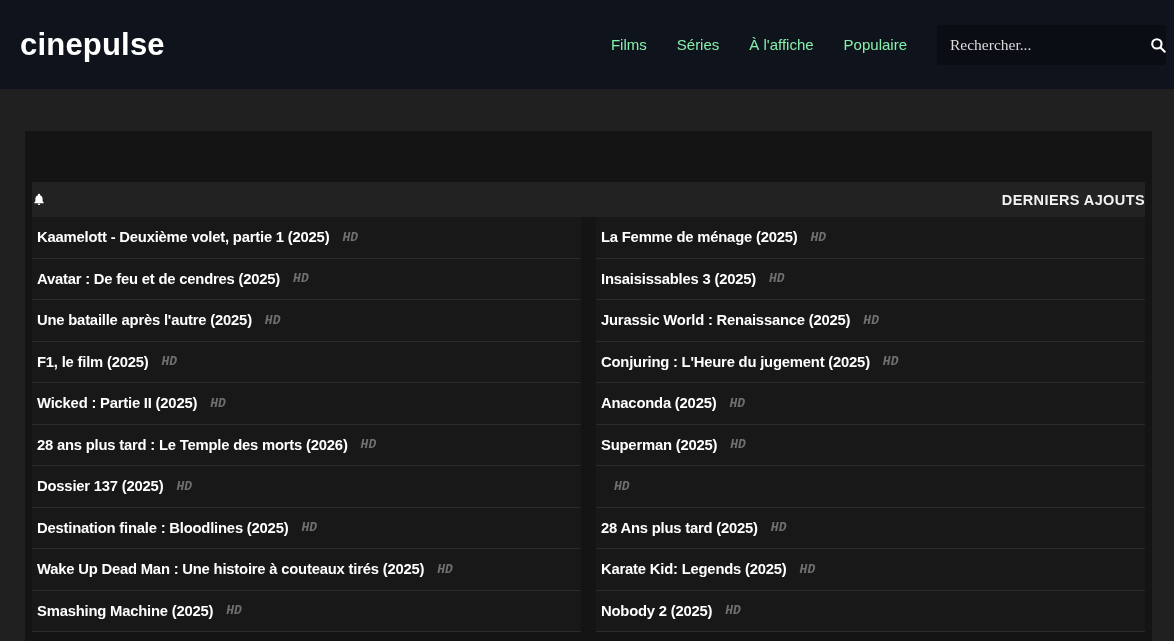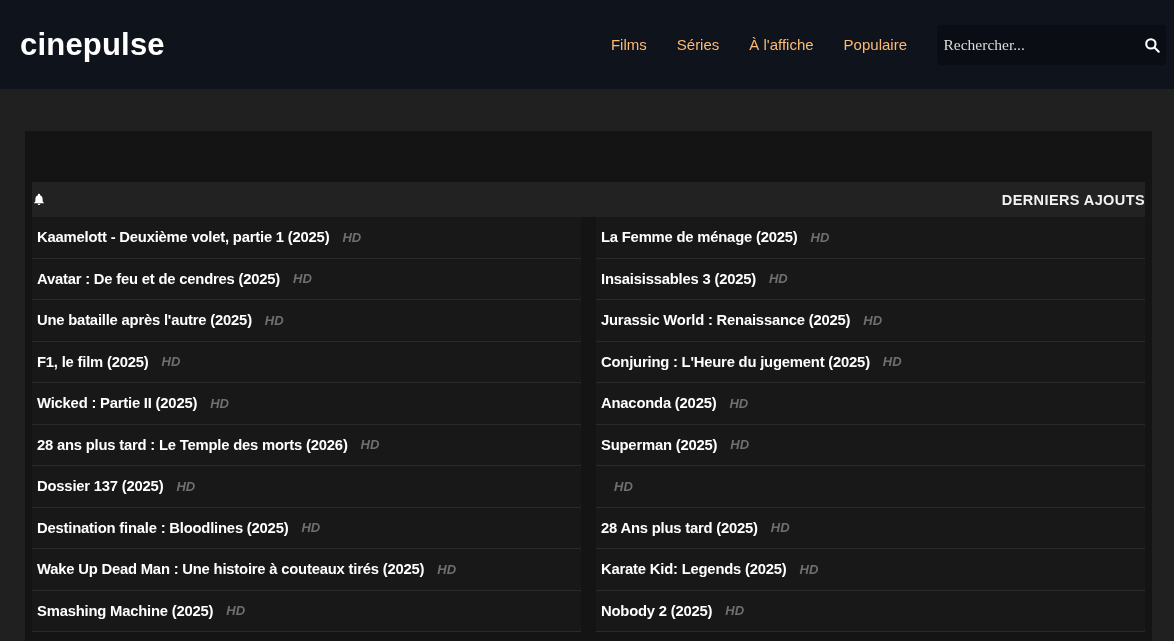--- a/index.html
+++ b/index.html
@@ -26,35 +26,34 @@
     cursor: pointer;
   }
   .main-nav {
     margin-left: auto;
     display: flex;
     align-items: center;
     gap: 30px;
     padding-right: 30px;
   }
   .main-nav a {
-    color: #fdba74;
+    color: #86efac;
     text-decoration: none;
     font-size: 15px;
     cursor: pointer;
     white-space: nowrap;
   }
   .search-box {
     width: 229px;
     height: 40px;
     background: var(--search-bg, #0a0d13);
     border-radius: 4px;
     display: flex;
     align-items: center;
     padding: 0 12px 0 13px;
-    justify-content: center;
   }
   .search-box input {
     flex: 1;
     background: transparent;
     border: none;
     outline: none;
     color: #e6e6e6;
     font-family: "Liberation Serif", serif;
     font-size: 15.5px;
   }
@@ -108,20 +107,21 @@
     text-decoration: none;
     cursor: pointer;
     white-space: nowrap;
   }
   .movie-quality {
     color: var(--hd-color, #6f6f6f);
     font-size: 13px;
     font-style: italic;
     font-weight: bold;
     margin-left: 13px;
+    font-family: Liberation Mono, monospace;
   }
 
   
   .pagination {
     margin-top: 15px;
     display: flex;
     justify-content: center;
     align-items: flex-start;
     gap: 14px;
   }

